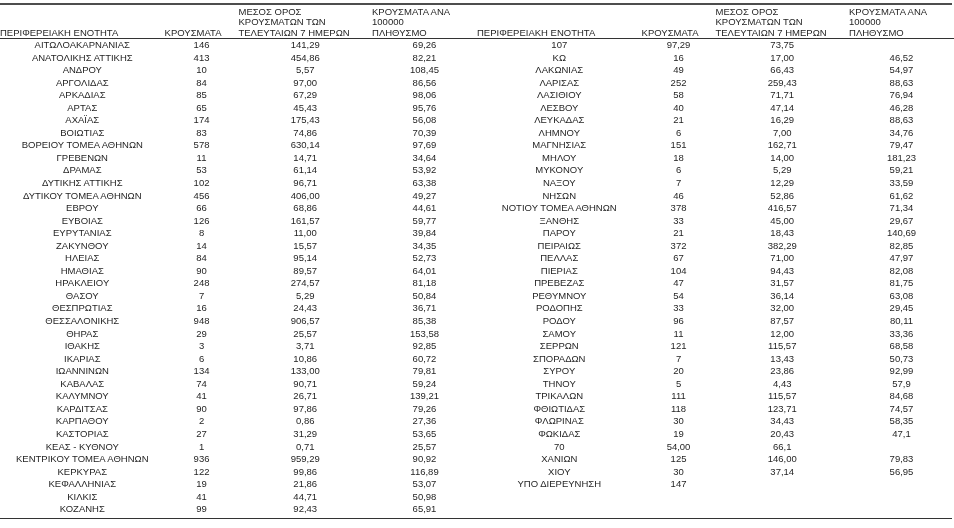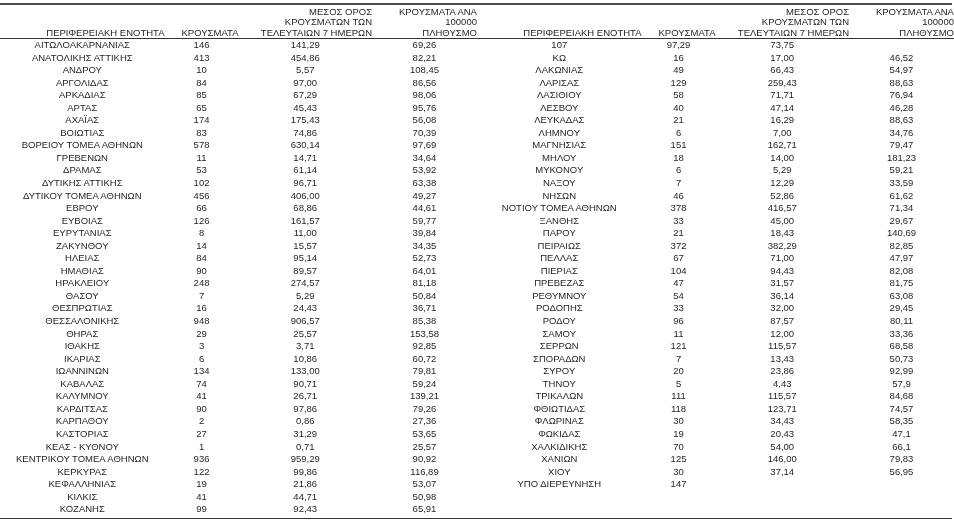--- a/index.html
+++ b/index.html
@@ -31,21 +31,21 @@
     width: 477px;
   }
   .hdr {
     display: grid;
     grid-template-columns: 34.5% 15.5% 28% 22%;
     align-items: end;
     height: 31px;
     border-bottom: 1px solid #333333;
   }
   .hcell {
-    text-align: right;
+    text-align: left;
     font-size: 9.5px;
     line-height: 10.4px;
     white-space: pre-line;
     padding-bottom: 1px;
   }
   .rows .row {
     display: grid;
     grid-template-columns: 34.5% 15.5% 28% 22%;
     height: 12.55px;
   }
@@ -377,21 +377,21 @@
 
           <div class="row">
             <div class="c">ΛΑΚΩΝΙΑΣ</div>
             <div class="c">49</div>
             <div class="c">66,43</div>
             <div class="c">54,97</div>
           </div>
 
           <div class="row">
             <div class="c">ΛΑΡΙΣΑΣ</div>
-            <div class="c">129</div>
+            <div class="c">252</div>
             <div class="c">259,43</div>
             <div class="c">88,63</div>
           </div>
 
           <div class="row">
             <div class="c">ΛΑΣΙΘΙΟΥ</div>
             <div class="c">58</div>
             <div class="c">71,71</div>
             <div class="c">76,94</div>
           </div>
@@ -580,21 +580,20 @@
           </div>
 
           <div class="row">
             <div class="c">ΦΩΚΙΔΑΣ</div>
             <div class="c">19</div>
             <div class="c">20,43</div>
             <div class="c">47,1</div>
           </div>
 
           <div class="row">
-            <div class="c">ΧΑΛΚΙΔΙΚΗΣ</div>
             <div class="c">70</div>
             <div class="c">54,00</div>
             <div class="c">66,1</div>
           </div>
 
           <div class="row">
             <div class="c">ΧΑΝΙΩΝ</div>
             <div class="c">125</div>
             <div class="c">146,00</div>
             <div class="c">79,83</div>

